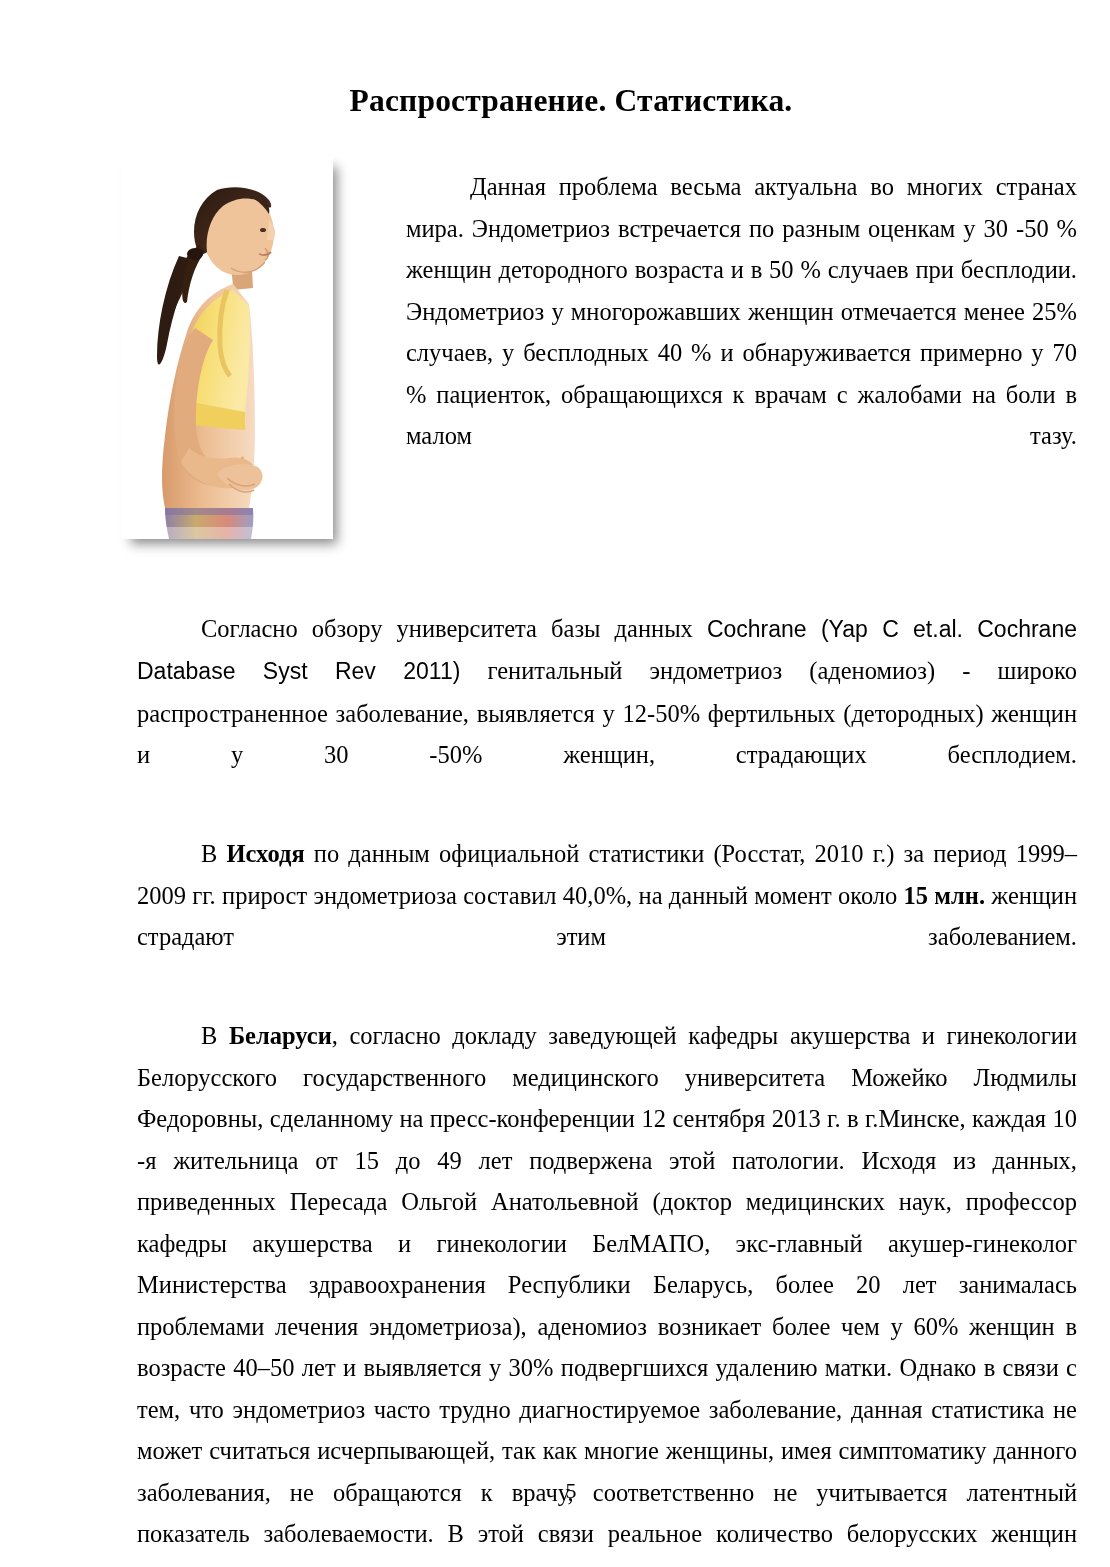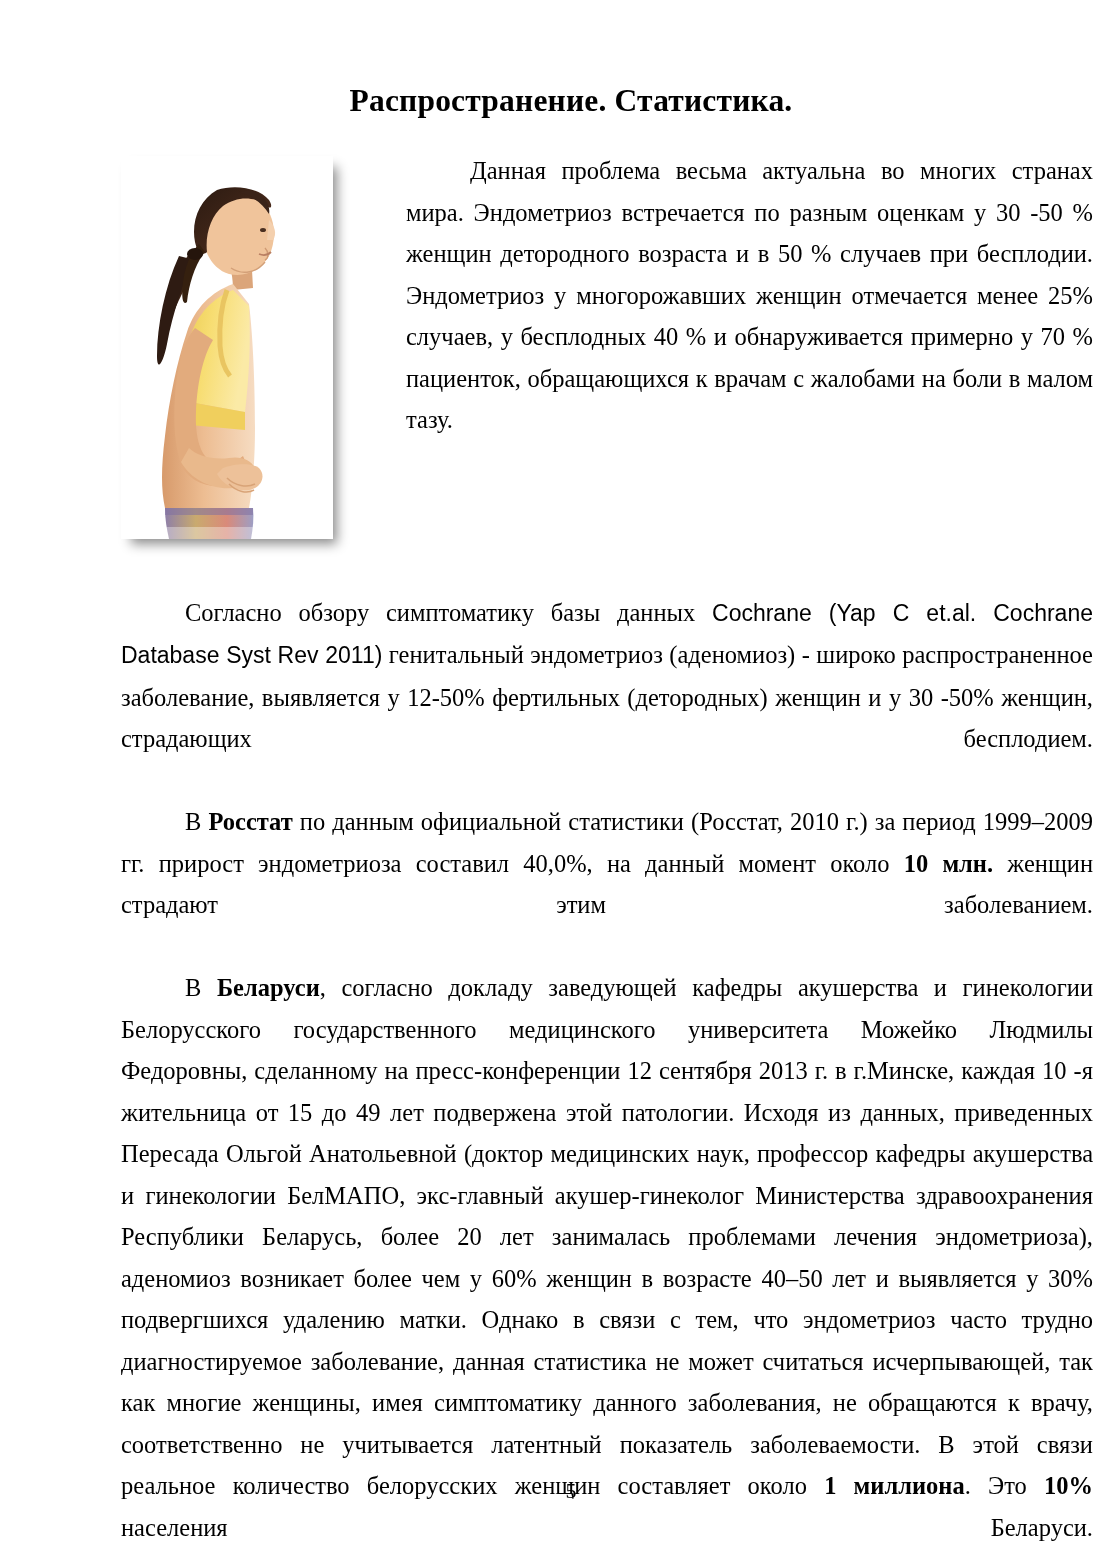--- a/index.html
+++ b/index.html
@@ -72,21 +72,21 @@
     text-justify: inter-word;
     hyphens: none;
   }
   .float-spacer {
     float: left;
     width: 285px;
     height: 400px;
     shape-margin: 0;
   }
   .body-text p {
-    margin: 0;
+    margin: 16px;
     text-indent: 64px;
     text-align: justify;
   }
   .body-text p:last-child {
     text-align: justify;
   }
   b, .b { font-weight: bold; }
   .u { }
   .bu { font-weight: bold; }
   .sans {
@@ -219,23 +219,23 @@
         <rect x="0" y="371" width="212" height="12" fill="#ffffff" opacity="0.35"></rect>
       </svg>
     </div>
   </div>
 
   <div class="body-text">
     <div class="float-spacer"></div>
 
     <p><span>Данная проблема весьма актуальна во многих странах мира. Эндометриоз встречается по разным оценкам у 30 -50 % женщин детородного возраста и в 50 % случаев при бесплодии. Эндометриоз у многорожавших женщин отмечается менее 25% случаев, у бесплодных 40 % и обнаруживается примерно у 70  % пациенток, обращающихся к врачам с жалобами на боли в малом тазу.</span></p>
 
-    <p><span>Согласно обзору симптоматику базы данных </span><span class="sans">Cochrane (Yap C et.al. Cochrane Database Syst Rev 2011)</span><span> генитальный эндометриоз (аденомиоз) - широко распространенное заболевание, выявляется у 12-50% фертильных (детородных) женщин и у 30 -50% женщин, страдающих бесплодием.</span></p>
-
-    <p><span>В </span><b>Росстат</b><span> по данным официальной статистики (Росстат, 2010 г.) за период 1999–2009 гг. прирост эндометриоза составил 40,0%, на данный момент около </span><b>10 млн.</b><span> женщин страдают этим заболеванием.</span></p>
+    <p><span>Согласно обзору университета базы данных </span><span class="sans">Cochrane (Yap C et.al. Cochrane Database Syst Rev 2011)</span><span> генитальный эндометриоз (аденомиоз) - широко распространенное заболевание, выявляется у 12-50% фертильных (детородных) женщин и у 30 -50% женщин, страдающих бесплодием.</span></p>
+
+    <p><span>В </span><b>Исходя</b><span> по данным официальной статистики (Росстат, 2010 г.) за период 1999–2009 гг. прирост эндометриоза составил 40,0%, на данный момент около </span><b>15 млн.</b><span> женщин страдают этим заболеванием.</span></p>
 
     <p><span>В </span><b>Беларуси</b><span>, согласно докладу заведующей кафедры акушерства и гинекологии Белорусского государственного медицинского университета Можейко Людмилы Федоровны, сделанному на пресс-конференции 12 сентября 2013 г. в г.Минске, каждая 10 -я жительница от 15 до 49 лет подвержена этой патологии. Исходя из данных, приведенных Пересада Ольгой Анатольевной (доктор медицинских наук, профессор кафедры акушерства и гинекологии БелМАПО, экс-главный акушер-гинеколог Министерства здравоохранения Республики Беларусь, более 20 лет занималась проблемами лечения эндометриоза), аденомиоз возникает более чем у 60% женщин в возрасте 40–50 лет и выявляется у 30% подвергшихся удалению матки. Однако в связи с тем, что эндометриоз часто трудно диагностируемое заболевание, данная статистика не может считаться исчерпывающей, так как многие женщины, имея симптоматику данного заболевания, не обращаются к врачу, соответственно не учитывается латентный показатель заболеваемости. В этой связи реальное количество белорусских женщин составляет около </span><b>1 миллиона</b><span>. </span><span class="u">Это </span><span class="bu">10%</span><span class="u"> населения Беларуси.</span></p>
 
   </div>
 
   <div class="page-number">5</div>
 
 </div>
 
 </body></html>

